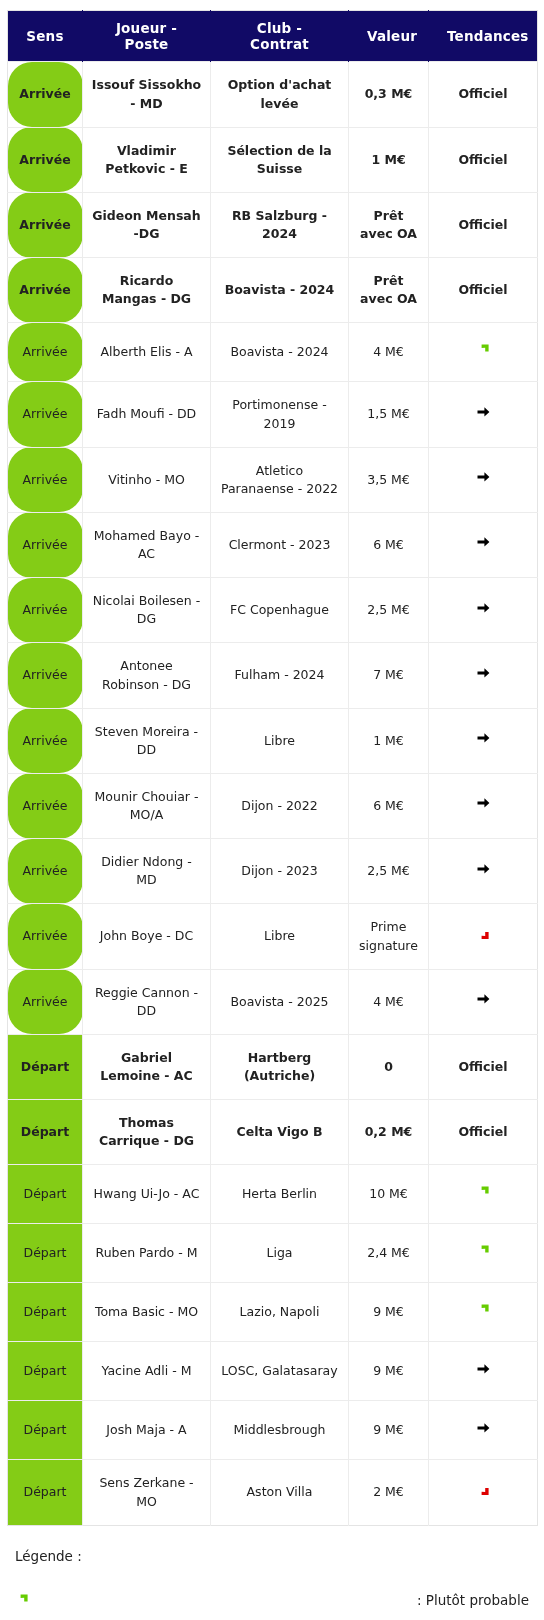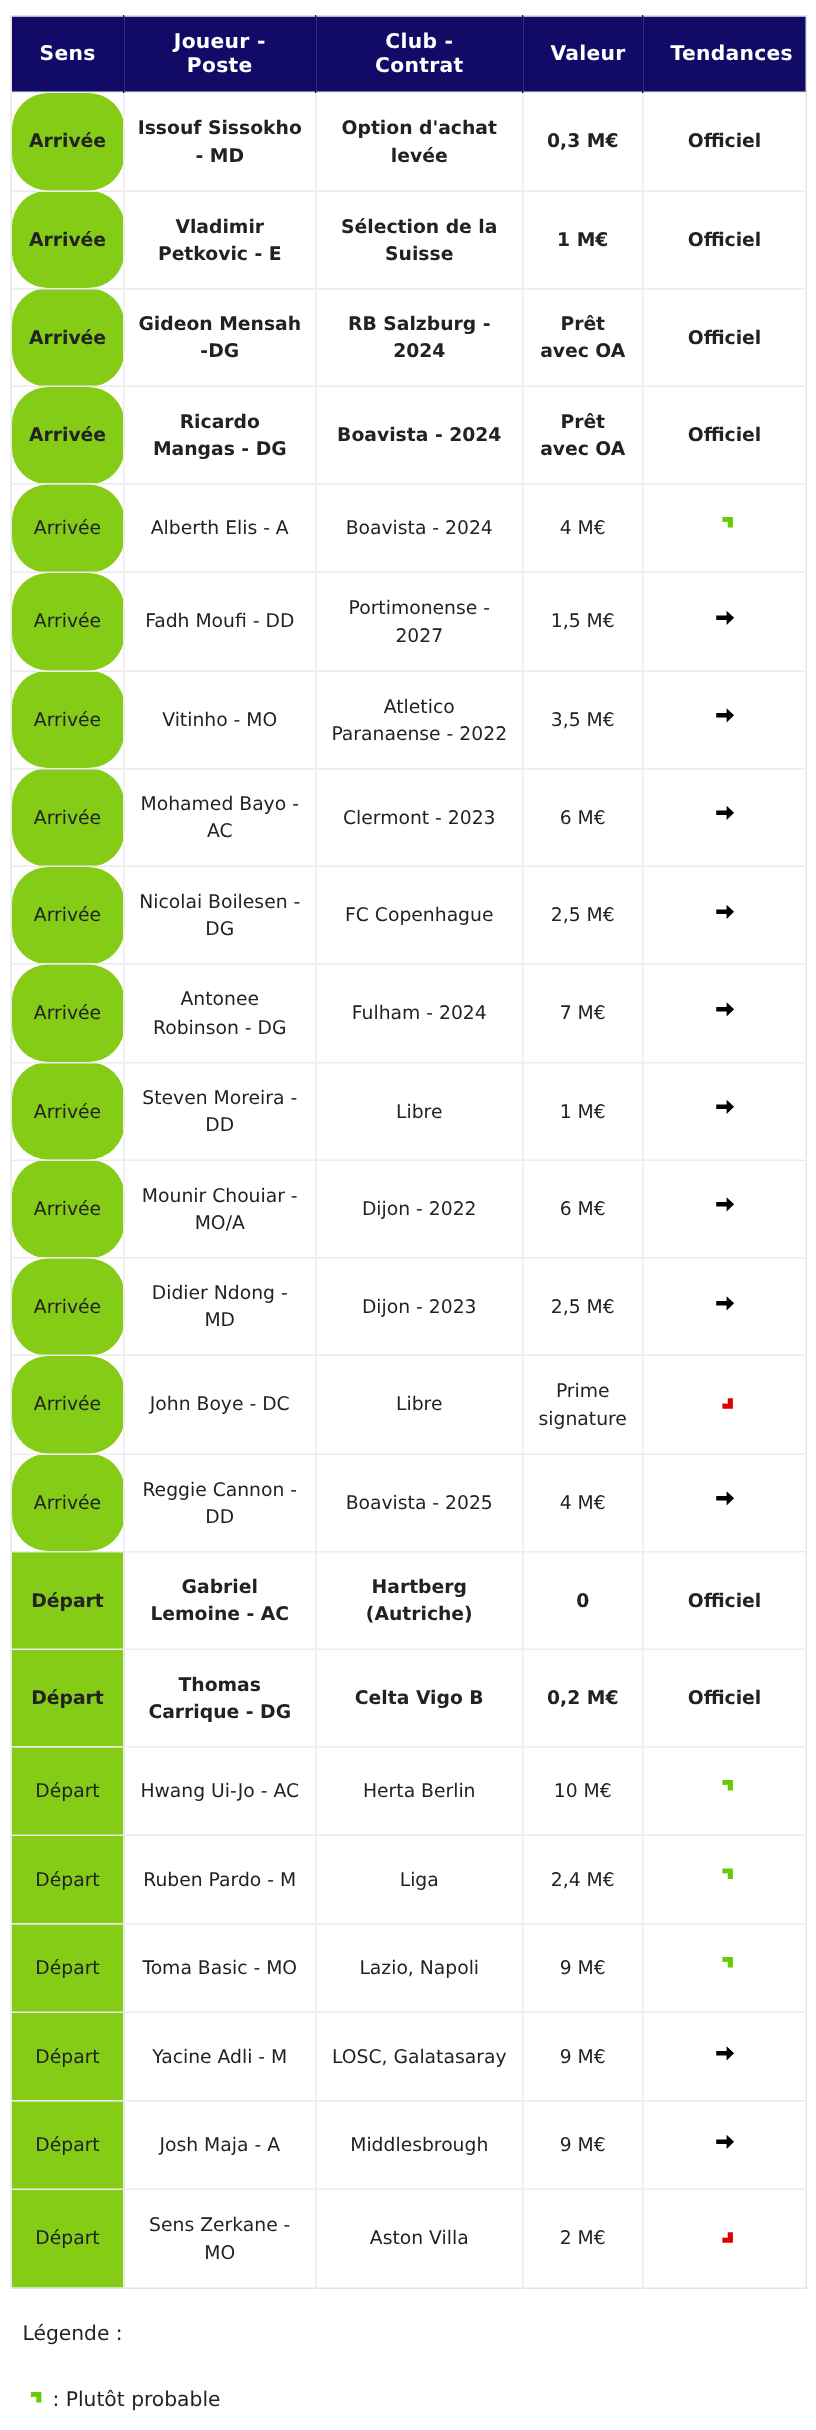--- a/index.html
+++ b/index.html
@@ -79,20 +79,21 @@
     font-size: 13.5px;
     color: #222222;
   }
   .legend-title {
     margin: 0 0 28px 0;
   }
   .legend-row {
     display: flex;
     align-items: center;
     margin-bottom: 20px;
+    justify-content: space-between;
   }
   .legend-icon {
     width: 18px;
     display: inline-flex;
     align-items: center;
     justify-content: flex-start;
     flex: 0 0 auto;
   }
   .legend-text { margin-left: 2px; }
 </style>
@@ -152,21 +153,21 @@
           <td>Alberth Elis - A</td>
           <td>Boavista - 2024</td>
           <td>4 M€</td>
           <td class="tendance-cell"><span class="trend"><svg width="15" height="14" viewBox="0 0 15 14" aria-hidden="true">
                 <path d="M3.5 10.5 L9.2 4.8 L9.2 8.6 L12.6 8.6 L12.6 1.6 L5.6 1.6 L5.6 5.0 L9.2 4.8 L3.5 10.5 Z" fill="#66cc00"></path>
               </svg></span></td>
         </tr>
         <tr class="arrivee">
           <td class="sens-cell">Arrivée</td>
           <td>Fadh Moufi - DD</td>
-          <td>Portimonense - 2027</td>
+          <td>Portimonense - 2019</td>
           <td>1,5 M€</td>
           <td class="tendance-cell"><span class="trend"><svg width="15" height="14" viewBox="0 0 15 14" aria-hidden="true">
                 <path d="M1.5 5.4 L8.4 5.4 L8.4 2.2 L13.4 6.9 L8.4 11.6 L8.4 8.4 L1.5 8.4 Z" fill="#000000"></path>
               </svg></span></td>
         </tr>
         <tr class="arrivee">
           <td class="sens-cell">Arrivée</td>
           <td>Vitinho - MO</td>
           <td>Atletico Paranaense - 2022</td>
           <td>3,5 M€</td>

